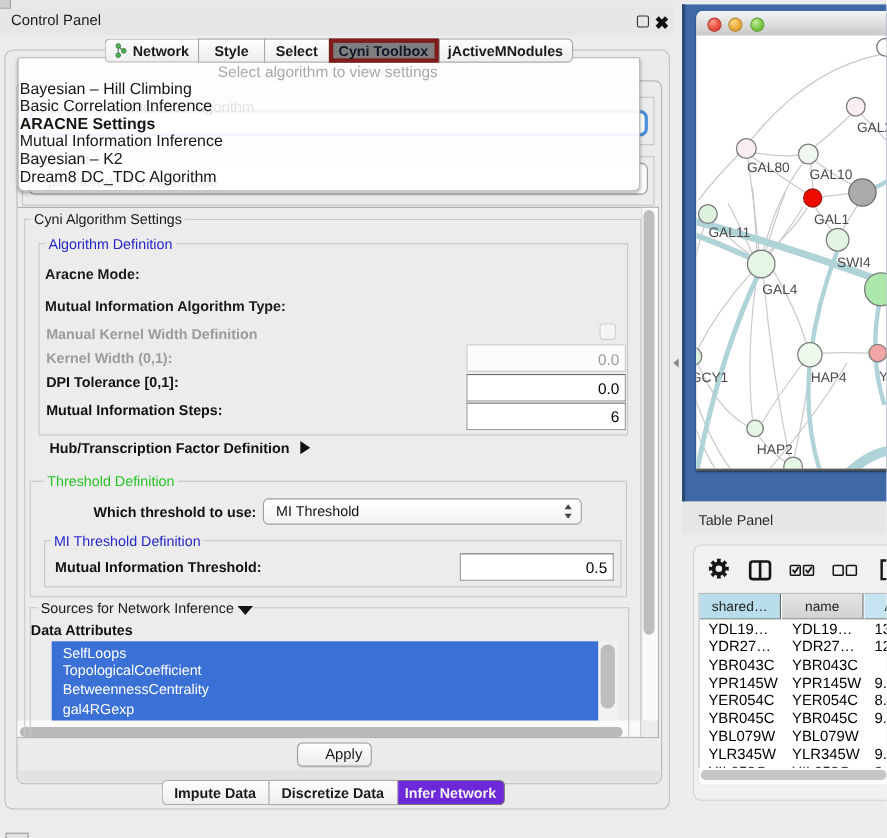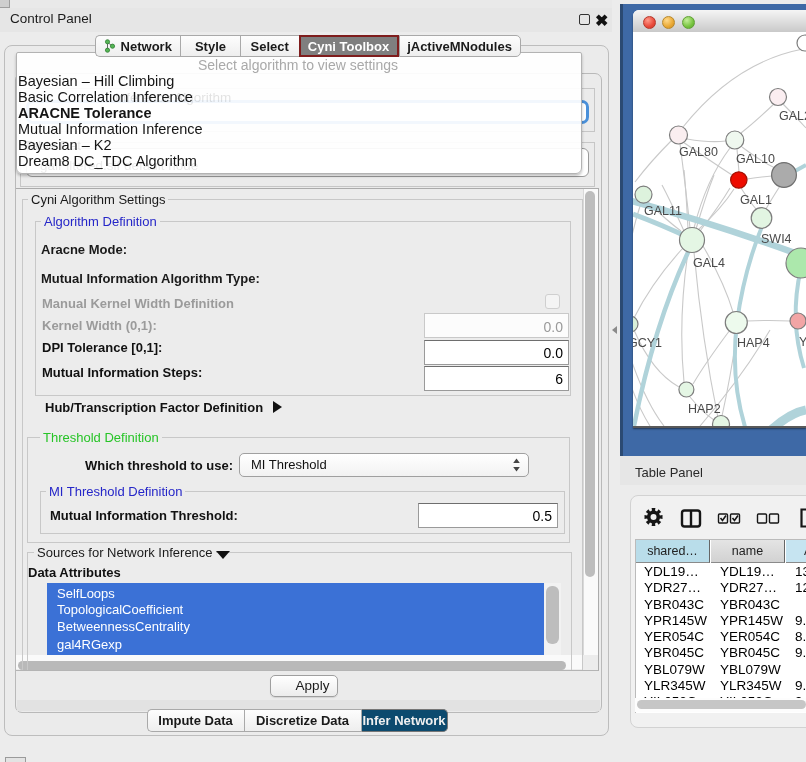--- a/index.html
+++ b/index.html
@@ -25,21 +25,21 @@
     <div style="box-sizing:border-box;width:85.5px;display:flex;align-items:center;justify-content:center;background:linear-gradient(#fdfdfd,#eeeeee);border:1px solid #a9a9a9;border-right:none;border-radius:5px 0 0 5px;">
       <svg width="12" height="14" viewBox="0 0 12 14" style="margin-right:5px;">
         <path d="M3.5 3 L3.5 11 M4 3.5 L8 7" stroke="#666" stroke-width="1" fill="none"></path>
         <circle cx="3.5" cy="2.8" r="2.1" fill="#55b555" stroke="#2e7d32" stroke-width="0.8"></circle>
         <circle cx="8.5" cy="7.2" r="2.1" fill="#55b555" stroke="#2e7d32" stroke-width="0.8"></circle>
         <circle cx="3.5" cy="11.2" r="2.1" fill="#55b555" stroke="#2e7d32" stroke-width="0.8"></circle>
       </svg>
       Network</div>
     <div style="box-sizing:border-box;width:60px;display:flex;align-items:center;justify-content:center;background:linear-gradient(#fdfdfd,#eeeeee);border:1px solid #a9a9a9;border-right:none;">Style</div>
     <div style="box-sizing:border-box;width:58.5px;display:flex;align-items:center;justify-content:center;background:linear-gradient(#fdfdfd,#eeeeee);border:1px solid #a9a9a9;border-right:none;">Select</div>
-    <div style="box-sizing:border-box;width:100px;display:flex;align-items:center;justify-content:center;background:#7f7f7f;border:2px solid #7f1d1d;color:#ffffff;">Cyni Toolbox</div>
+    <div style="box-sizing:border-box;width:100px;display:flex;align-items:center;justify-content:center;background:#7f7f7f;border:4px solid #7f1d1d;color:#0f172a;">Cyni Toolbox</div>
     <div style="box-sizing:border-box;width:122px;display:flex;align-items:center;justify-content:center;background:linear-gradient(#fdfdfd,#eeeeee);border:1px solid #a9a9a9;border-radius:0 5px 5px 0;">jActiveMNodules</div>
   </div>
 
   <div class="abs" style="left:20px;top:88px;width:573px;height:42px;border:1px solid #c6c6c6;"></div>
   <div class="abs" style="left:26px;top:100px;width:557px;height:18px;border:3px solid #4a90d9;border-radius:7px;background:#fff;"></div>
   <div class="abs" style="left:20px;top:142px;width:573px;height:43px;border:1px solid #c6c6c6;"></div>
   <div class="abs" style="left:26px;top:148px;width:561px;height:27px;border:1px solid #9a9a9a;border-radius:6px;background:#fff;"></div>
 
   <div class="abs" style="left:16px;top:188px;width:582px;height:481px;border-top:1px solid #ababab;border-right:1px solid #ababab;border-bottom:1px solid #b4b4b4;background:#ececec;"></div>
 
@@ -108,34 +108,34 @@
   <div class="abs" style="left:546px;top:586px;width:13px;height:58px;background:#bdbdbd;border-radius:6px;"></div>
 
   <div class="abs" style="left:17px;top:700px;width:583px;height:11px;background:#e2e2e2;"></div>
 
   <div class="abs" style="left:270px;top:675px;width:66px;height:20px;border:1px solid #9f9f9f;border-radius:5px;background:linear-gradient(#ffffff,#ececec);box-shadow:0 1px 1px rgba(0,0,0,0.1);"></div>
   <div class="abs" style="left:270px;top:678px;width:85px;text-align:center;font-size:13.5px;color:#1a1a1a;">Apply</div>
 
   <div class="abs" style="left:146.5px;top:709px;height:23px;display:flex;font-size:13px;font-weight:bold;color:#1a1a1a;z-index:6;">
     <div style="box-sizing:border-box;width:97px;display:flex;align-items:center;justify-content:center;background:linear-gradient(#fdfdfd,#eeeeee);border:1px solid #a9a9a9;border-right:none;border-radius:5px 0 0 5px;">Impute Data</div>
     <div style="box-sizing:border-box;width:118px;display:flex;align-items:center;justify-content:center;background:linear-gradient(#fdfdfd,#eeeeee);border:1px solid #a9a9a9;">Discretize Data</div>
-    <div style="box-sizing:border-box;width:86px;display:flex;align-items:center;justify-content:center;background:#0c4a6e;border:1px solid #777;border-left:none;color:#f0f0f0;border-radius:0 5px 5px 0;">Infer Network</div>
+    <div style="box-sizing:border-box;width:97px;display:flex;align-items:center;justify-content:center;background:#6d28d9;border:1px solid #777;border-left:none;color:#f0f0f0;border-radius:0 5px 5px 0;">Infer Network</div>
   </div>
 
   <div class="abs" style="left:5px;top:757px;width:19px;height:10px;border:1.5px solid #9a9a9a;background:#e3e3e3;"></div>
 
   <div class="abs" style="left:16px;top:52px;width:564px;height:120px;background:rgba(255,255,255,0.93);border:1px solid #b3b3b3;border-radius:2px 2px 6px 6px;box-shadow:0 2px 3px rgba(0,0,0,0.25);"></div>
   <div class="abs" style="left:16px;top:57px;width:564px;text-align:center;font-size:14px;color:#a9a9a9;">Select algorithm to view settings</div>
   <div class="abs" style="left:115px;top:90px;font-size:13.5px;color:rgba(60,60,60,0.14);">Inference Algorithm</div>
   <div class="abs" style="left:24px;top:138px;font-size:13.5px;color:rgba(60,60,60,0.12);">Table Dat</div>
   <div class="abs" style="left:40px;top:158px;font-size:13.5px;color:rgba(60,60,60,0.10);">galFiltered.sif default node</div>
   <div class="abs" style="left:18px;top:74px;font-size:14.5px;color:#151515;line-height:15.9px;">
     Bayesian – Hill Climbing<br>
     Basic Correlation Inference<br>
-    <span class="bold">ARACNE Tolerance</span><br>
+    <span class="bold">ARACNE Settings</span><br>
     Mutual Information Inference<br>
     Bayesian – K2<br>
     Dream8 DC_TDC Algorithm
   </div>
 
   <div class="abs" style="left:612px;top:326px;width:0;height:0;border-right:5px solid #8a8a8a;border-top:4px solid transparent;border-bottom:4px solid transparent;"></div>
 
   <div class="abs" style="left:620px;top:4px;width:186px;height:452px;background:#3e69a6;"></div>
   <div class="abs" style="left:620px;top:4px;width:3px;height:452px;background:#2b4a73;"></div>
 

